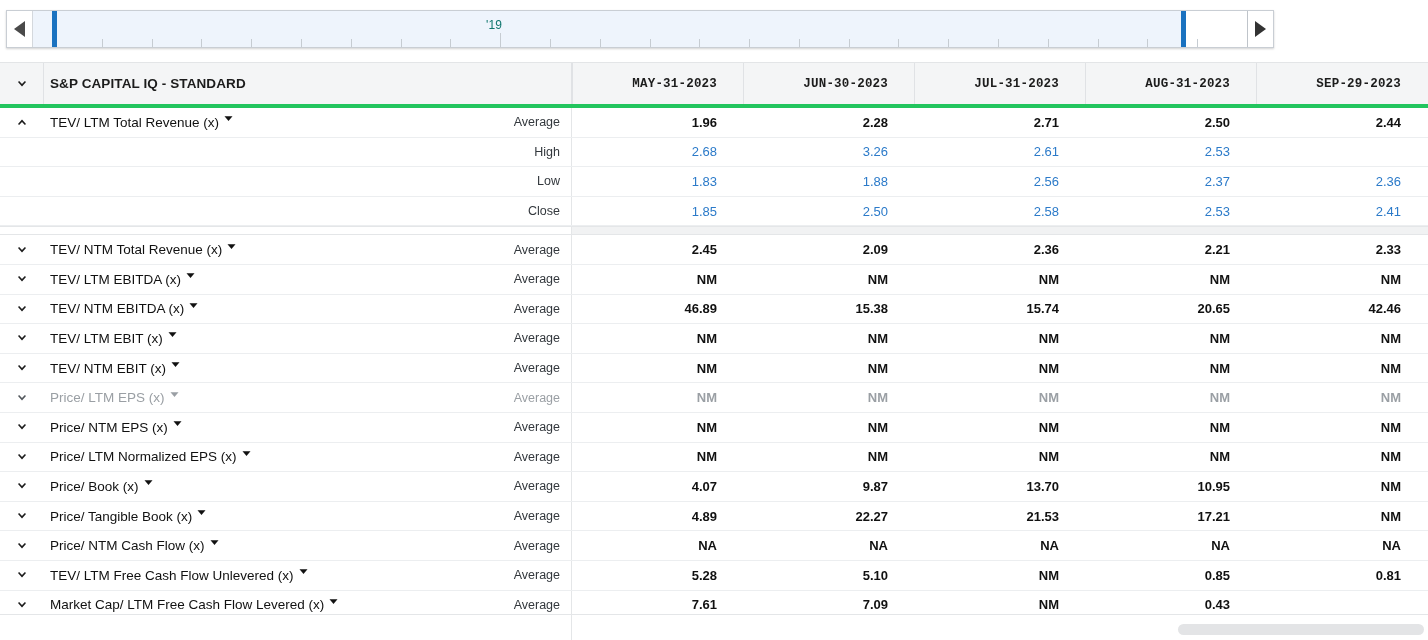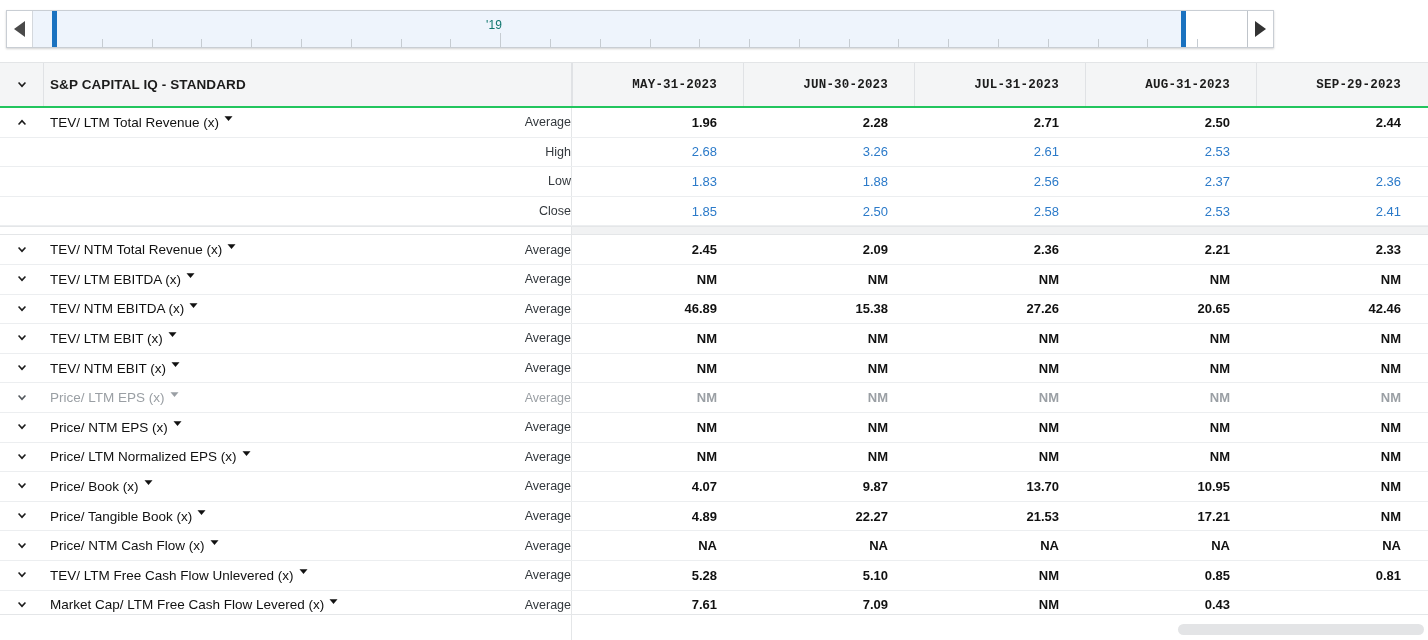--- a/index.html
+++ b/index.html
@@ -84,21 +84,21 @@
     display: flex;
     align-items: stretch;
     width: 1428px;
     border-bottom: 1px solid #eceef0;
   }
 
   
   #grid-header {
     height: 46px;
     background: #f4f5f6;
-    border-bottom: 2px solid #22c55e;
+    border-bottom: 4px solid #22c55e;
     border-top: 1px solid #e3e5e7;
   }
   #grid-header .cell-toggle { border-right: 1px solid #e0e2e5; }
   #grid-header .cell-name   { }
   #grid-header .cell-stat   { border-right: 1px solid #e0e2e5; }
   #grid-header .cell-val    { border-left: 1px solid #e0e2e5; font-family: Liberation Mono, monospace; }
   .hdr-title {
     font-size: 13.5px; font-weight: bold; color: #1c1c1c;
     letter-spacing: .1px;
   }
@@ -113,20 +113,21 @@
     cursor: pointer;
   }
   .cell-name {
     flex: 0 0 429px;
     display: flex; align-items: center;
     padding-left: 6px;
   }
   .cell-stat {
     flex: 0 0 99px;
     display: flex; align-items: center; justify-content: flex-end;
+    padding-right: 11px;
     border-right: 1px solid #e4e6e8;
   }
   .cell-val {
     flex: 0 0 171px;
     display: flex; align-items: center; justify-content: flex-end;
     padding-right: 26px;
   }
 
   .data-row { height: 29.6px; }
 
@@ -457,21 +458,21 @@
         <div class="cell-stat">
           <span class="stat-label">Average</span>
         </div>
         <div class="cell-val">
           <span class="val">46.89</span>
         </div>
         <div class="cell-val">
           <span class="val">15.38</span>
         </div>
         <div class="cell-val">
-          <span class="val">27.26</span>
+          <span class="val">15.74</span>
         </div>
         <div class="cell-val">
           <span class="val">20.65</span>
         </div>
         <div class="cell-val">
           <span class="val">42.46</span>
         </div>
       </div>
       <div class="grid-row data-row">
         <div class="cell-toggle">

